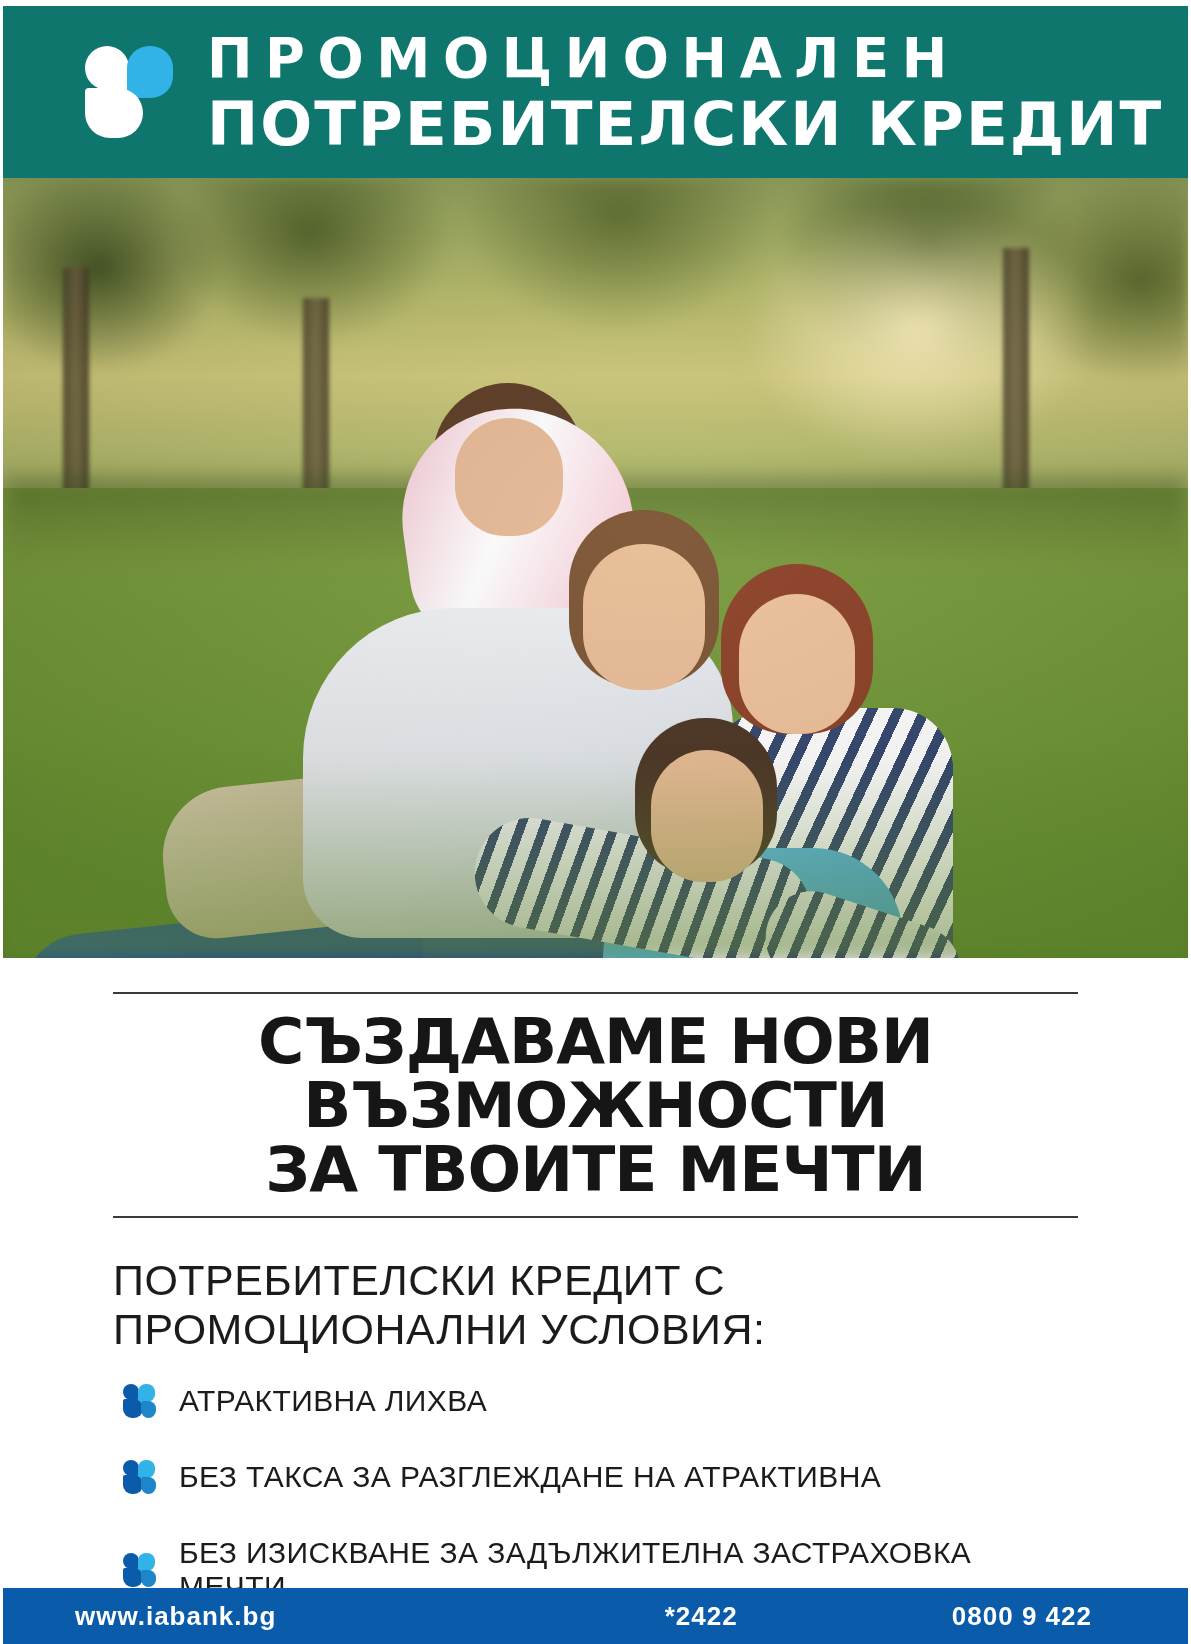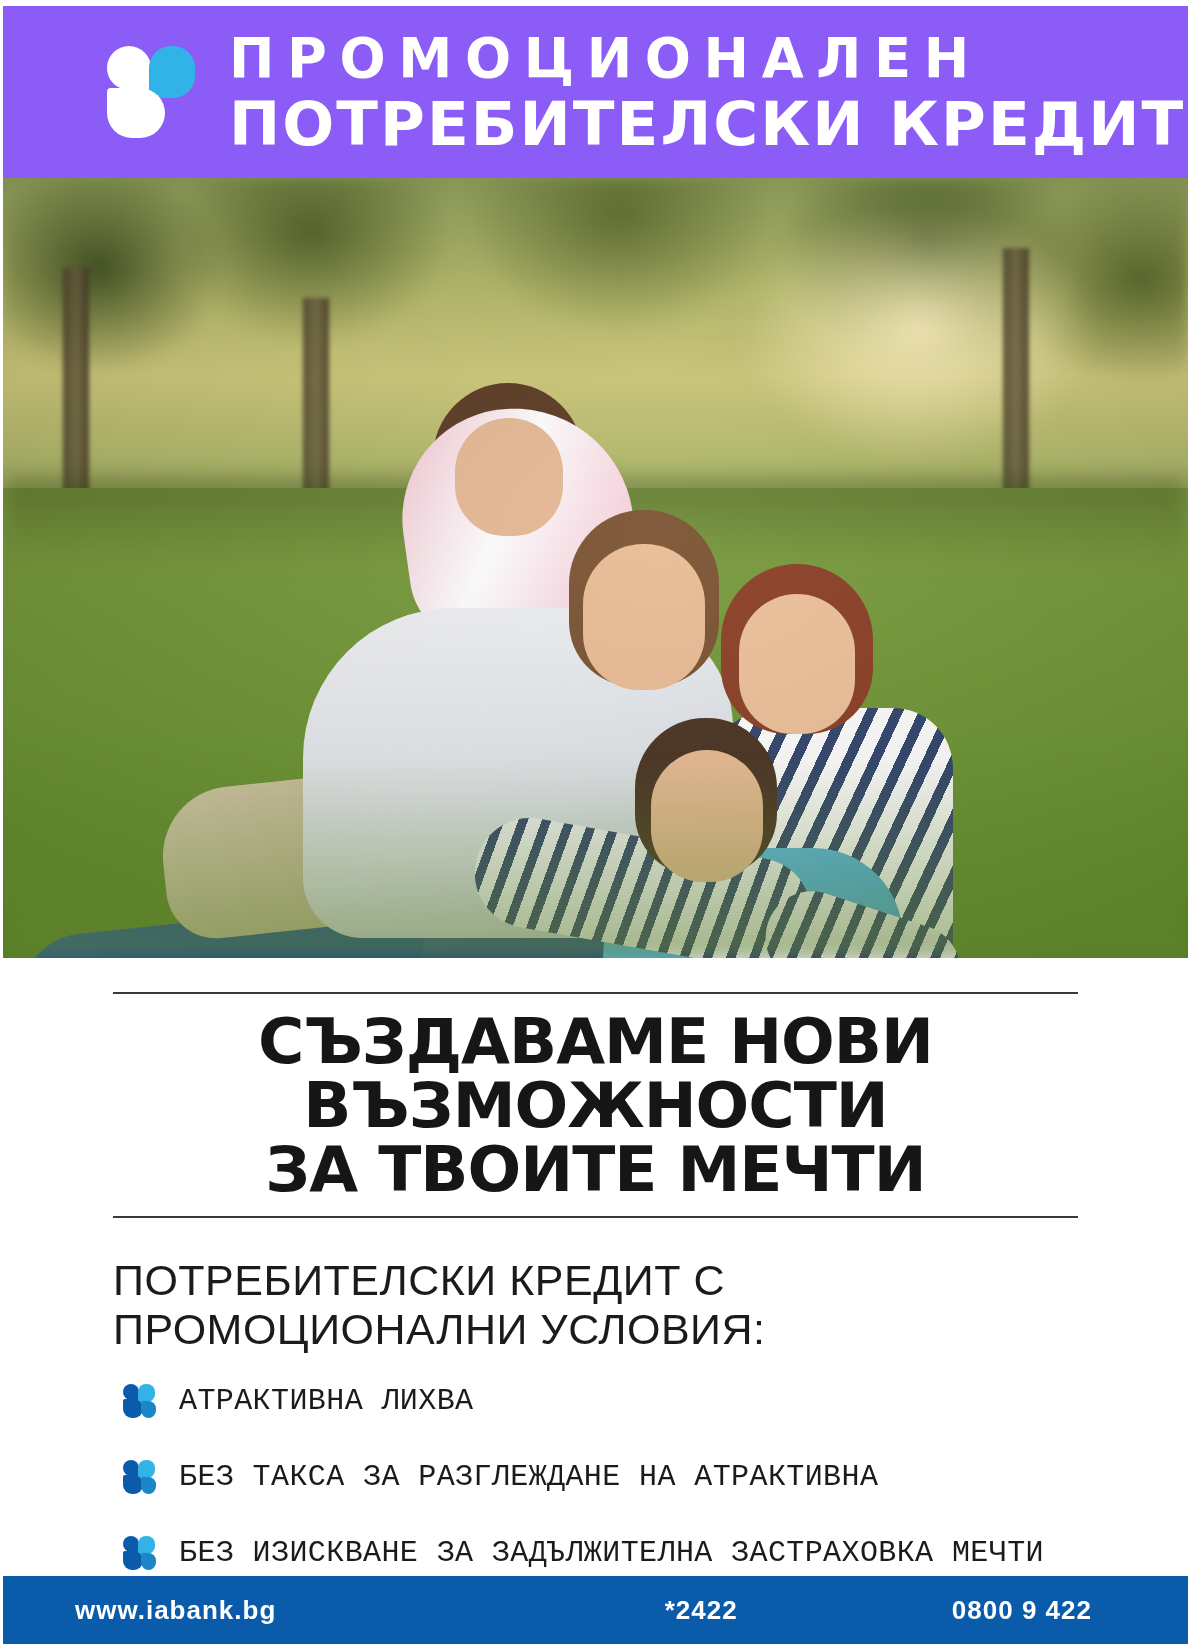--- a/index.html
+++ b/index.html
@@ -22,26 +22,25 @@
     background: #ffffff;
     box-sizing: border-box;
     padding: 0 3px;
   }
 
   
   .header {
     position: relative;
     margin: 6px 0 0 0;
     height: 172px;
-    background: #8b5cf6;
+    background: #0f766e;
     display: flex;
     align-items: center;
     padding-left: 78px;
     box-sizing: border-box;
-    justify-content: center;
   }
   .header-logo {
     width: 96px;
     height: 96px;
     position: relative;
     flex: 0 0 auto;
     margin-right: 30px;
   }
   
   .logo-shape {
@@ -342,28 +341,27 @@
     position: absolute;
     left: 18px; top: 17px;
     width: 15px; height: 17px;
     background: #1c86c8;
     border-radius: 2px 8px 8px 8px;
   }
   .bullet-text {
     font-size: 30px;
     color: #1b1b1b;
     letter-spacing: 0.4px;
-    font-family: Liberation Mono, monospace;
   }
 
   
   .footer {
     position: absolute;
     left: 3px; right: 3px; bottom: 6px;
-    height: 68px;
+    height: 56px;
     background: #0b5bab;
     display: flex;
     align-items: center;
     color: #ffffff;
     font-weight: bold;
     font-size: 26px;
     letter-spacing: 1px;
   }
   .footer-left { width: 38%; padding-left: 72px; box-sizing: border-box; }
   .footer-center { width: 24%; text-align: right; }

